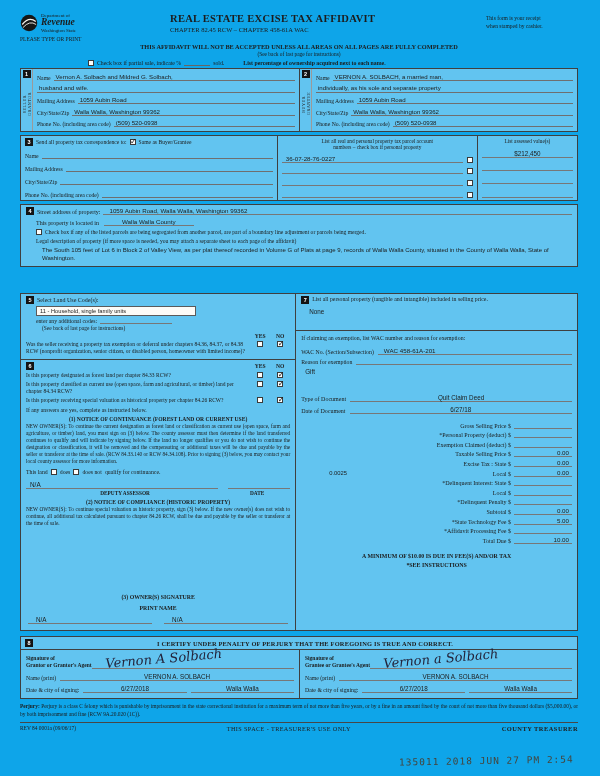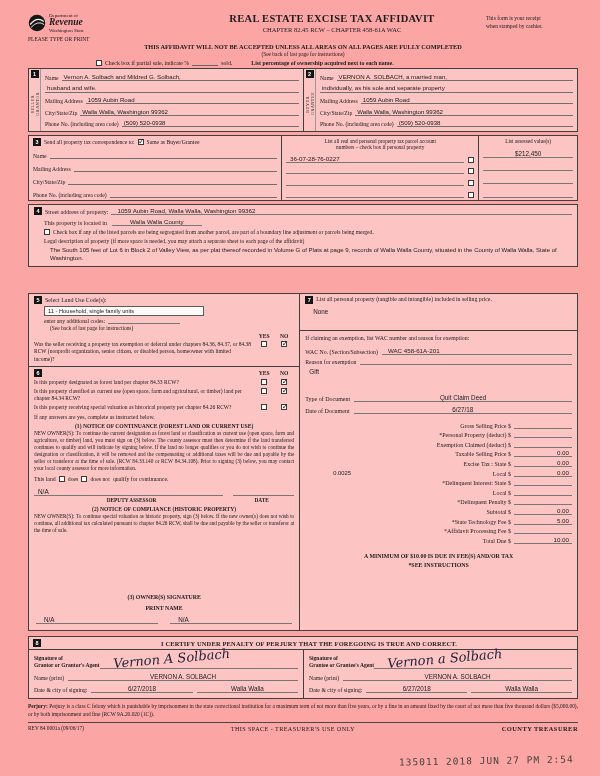--- a/index.html
+++ b/index.html
@@ -1,40 +1,40 @@
 <!DOCTYPE html>
 <html><head>
 <meta charset="utf-8">
 <style>
   * { margin:0; padding:0; box-sizing:border-box; }
   html,body { background:#d9d9d9; }
   .page {
-    width:600px; height:776px; background:#fca5a5; position:relative; overflow:hidden;
+    width:600px; height:776px; background:#0ea5e9; position:relative; overflow:hidden;
     font-family:"Liberation Serif", serif; color:#1c1c1c; font-size:6px;
-    padding:13px 22px 0 28px; margin:0 auto;
+    padding:13px 22px 0 20px; margin:0 auto;
   }
   .box { border:1px solid #3f3f3f; background:rgba(255,255,255,0.35); }
   .ul { border-bottom:1px solid #6f6f6f; }
   .bold { font-weight:bold; }
   .badge {
     display:inline-flex; align-items:center; justify-content:center; flex:none;
     width:8px; height:8px; background:#141414; color:#fff;
     font-family:"Liberation Sans", sans-serif; font-size:5.5px; font-weight:bold;
   }
   .checkbox { display:inline-block; width:6px; height:6px; border:1px solid #3a3a3a; background:#fdfdfb; position:relative; flex:none; vertical-align:-1px; }
   .checkbox.checked::after { content:"✓"; position:absolute; left:-0.5px; top:-3px; font-size:8px; color:#111; font-family:"DejaVu Sans", sans-serif; }
 
   
   .hdr { display:flex; align-items:flex-start; }
   .hdr-left { width:150px; }
   .logo { display:flex; gap:3px; align-items:center; }
   .lt1,.lt3 { font-size:5px; }
   .lt2 { font-size:9.5px; font-weight:bold; font-style:italic; line-height:1; }
   .please-type { font-size:5.5px; margin-top:3px; }
-  .hdr-center { flex:1; text-align:center; }
+  .hdr-center { flex:1; }
   .form-title { font-size:10.5px; font-weight:bold; letter-spacing:0.3px; }
   .form-chapter { font-size:6.5px; margin-top:2px; }
   .hdr-right { width:92px; font-size:5.5px; line-height:1.45; padding-top:2px; }
   .warning { text-align:center; font-weight:bold; font-size:6.3px; margin-top:1px; }
   .see-back { text-align:center; font-size:5.4px; margin-top:1px; }
   .partial-row { display:flex; align-items:flex-end; gap:3px; margin:3px 0 2px 68px; font-size:5.8px; }
   .mini-line { width:26px; border-bottom:1px solid #666; height:5px; display:inline-block; }
   .own-note { font-weight:bold; margin-left:16px; }
 
   

